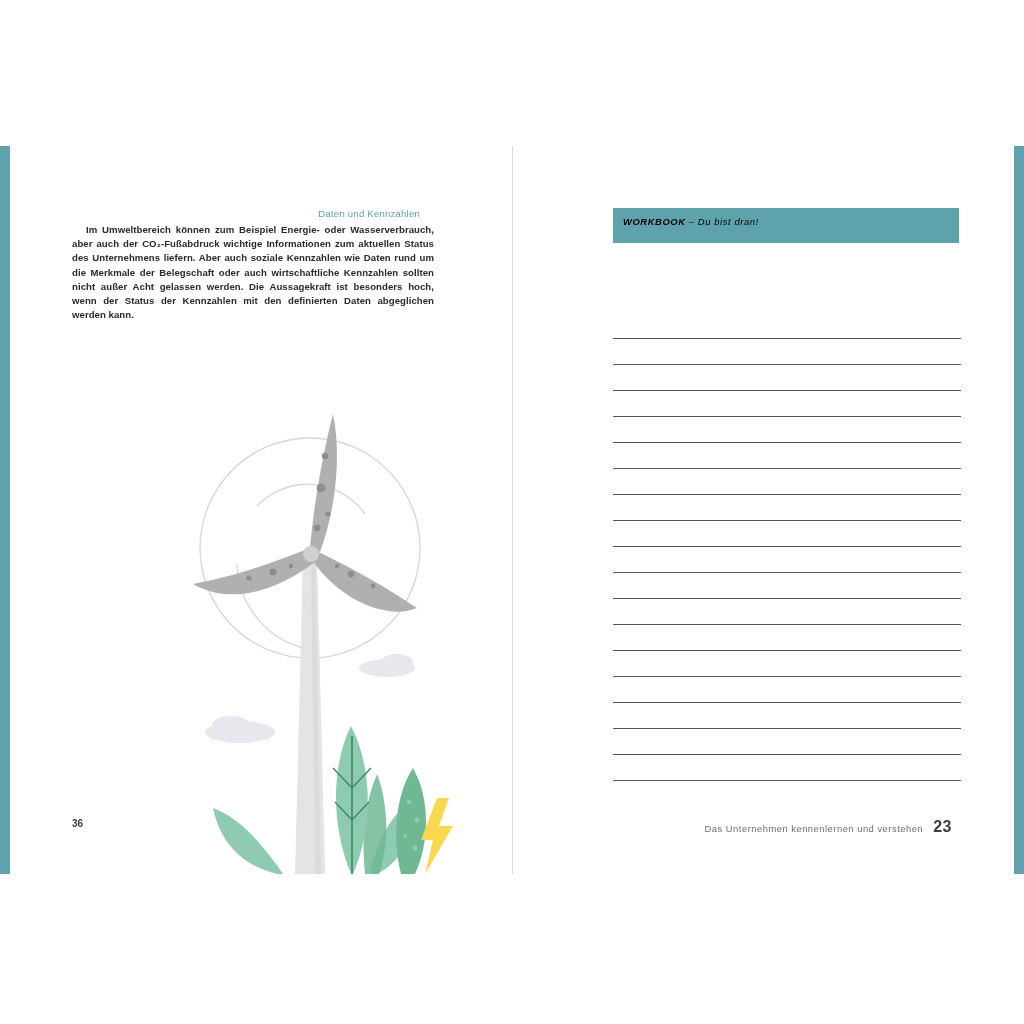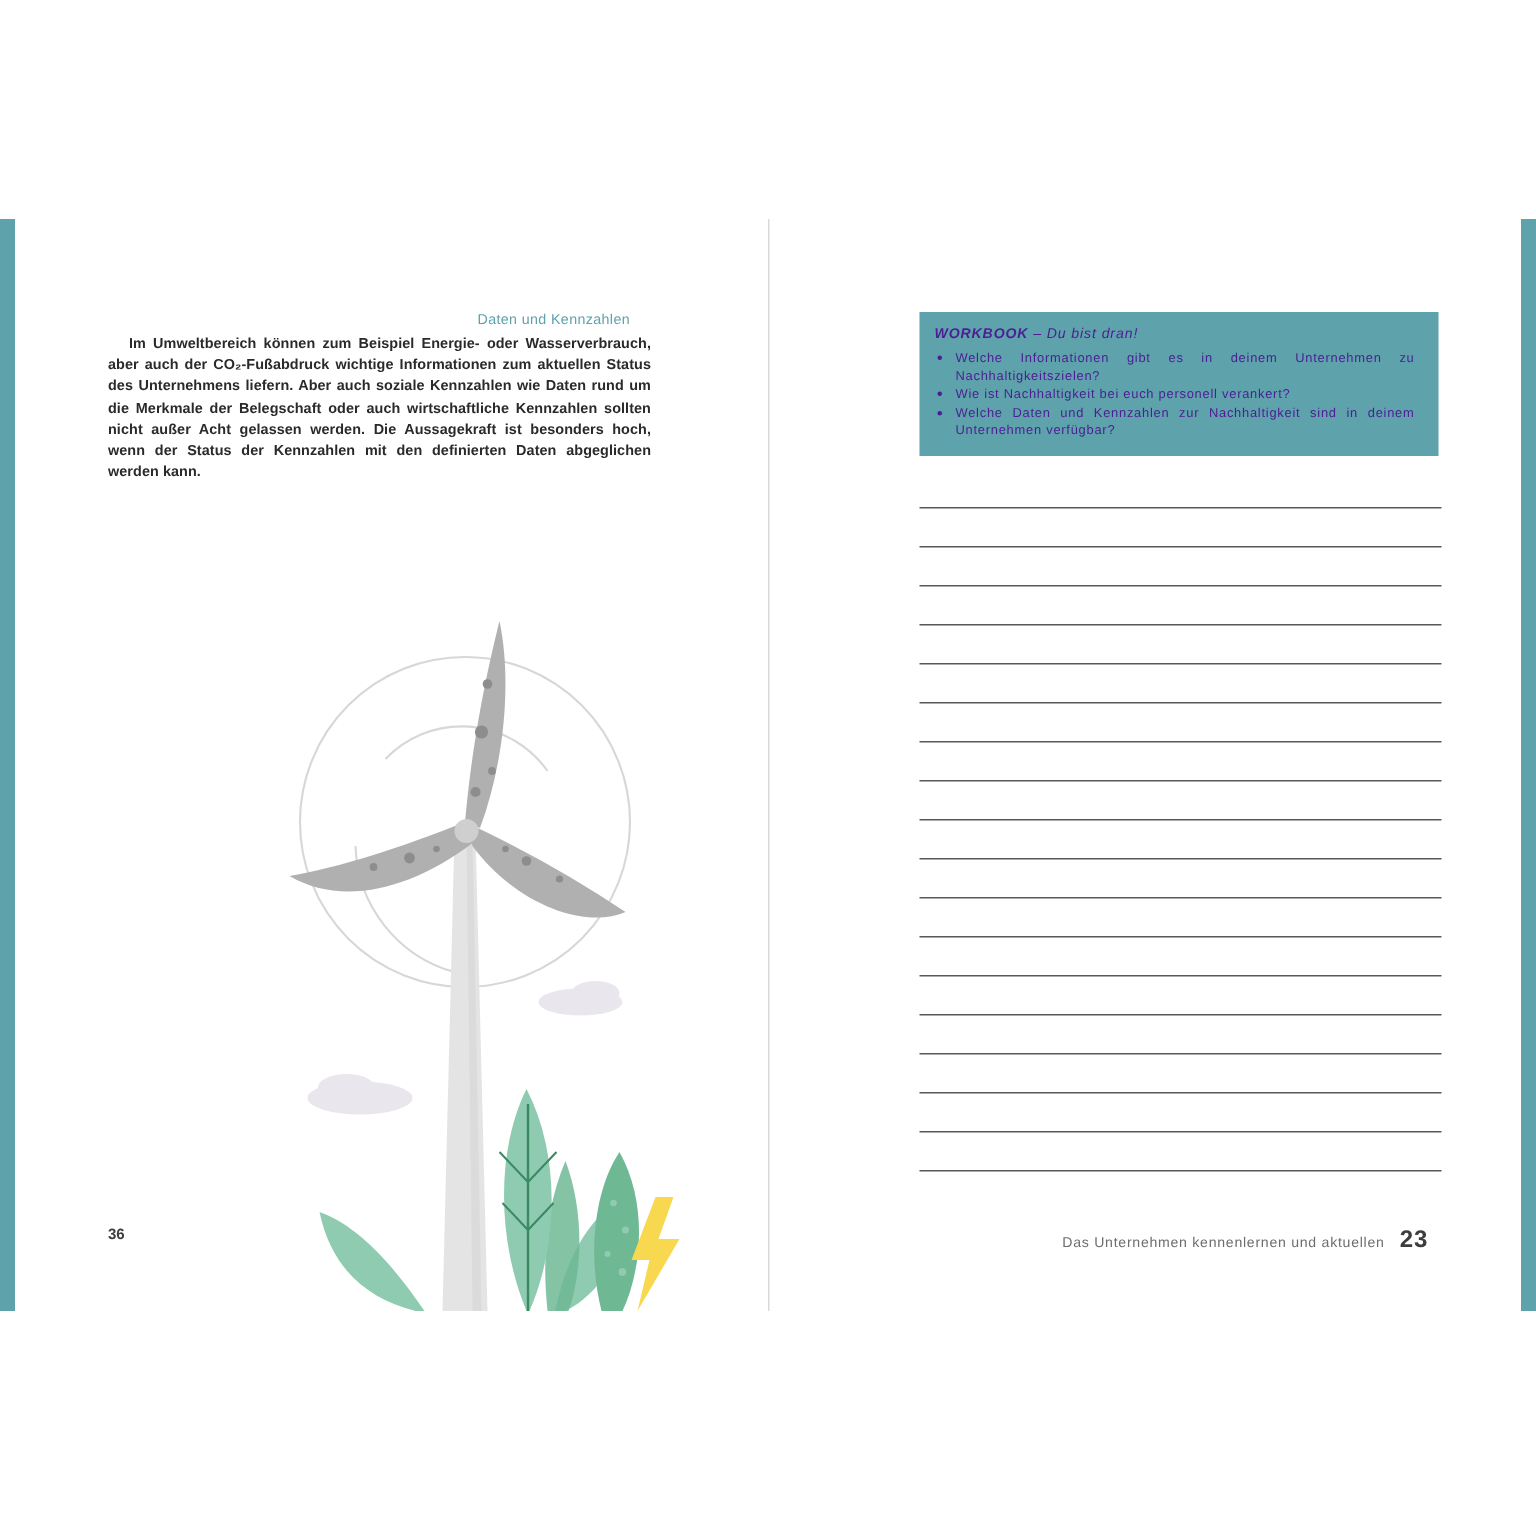--- a/index.html
+++ b/index.html
@@ -128,21 +128,21 @@
     height: 728px;
     overflow: hidden;
   }
 
   .workbook-box {
     position: absolute;
     left: 100px;
     top: 62px;
     width: 346px;
     background: #5ea2ab;
-    color: #4c1d95;
+    color: #000000;
     padding: 8px 16px 10px 10px;
     box-sizing: border-box;
   }
   .workbook-title {
     font-size: 9.4px;
     font-style: italic;
     letter-spacing: 0.6px;
     margin-bottom: 6px;
   }
   .workbook-title b {
@@ -261,25 +261,20 @@
 
     </div>
 
     <div class="page-right">
 
       <div class="workbook-box">
         <div class="workbook-title">
           <b>WORKBOOK</b>
           <span>– Du bist dran!</span>
         </div>
-        <ul class="workbook-list">
-          <li>Welche Informationen gibt es in deinem Unternehmen zu Nachhaltigkeitszielen?</li>
-          <li>Wie ist Nachhaltigkeit bei euch personell verankert?</li>
-          <li>Welche Daten und Kennzahlen zur Nachhaltigkeit sind in deinem Unternehmen verfügbar?</li>
-        </ul>
       </div>
 
       <div class="rules">
           <div class="rule"></div>
           <div class="rule"></div>
           <div class="rule"></div>
           <div class="rule"></div>
           <div class="rule"></div>
           <div class="rule"></div>
           <div class="rule"></div>
@@ -290,20 +285,20 @@
           <div class="rule"></div>
           <div class="rule"></div>
           <div class="rule"></div>
           <div class="rule"></div>
           <div class="rule"></div>
           <div class="rule"></div>
           <div class="rule"></div>
         </div>
 
       <div class="footer-right">
-        <span>Das Unternehmen kennenlernen und aktuellen</span>
+        <span>Das Unternehmen kennenlernen und verstehen</span>
         <span class="pnum">23</span>
       </div>
 
     </div>
 
   </div>
 </div>
 
 </body></html>

